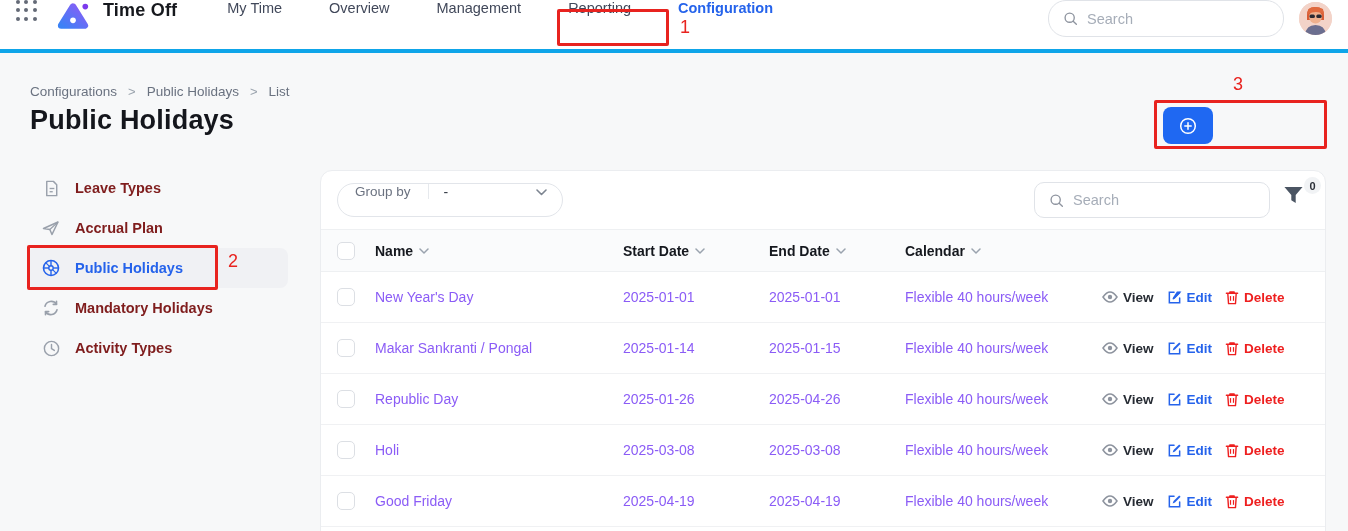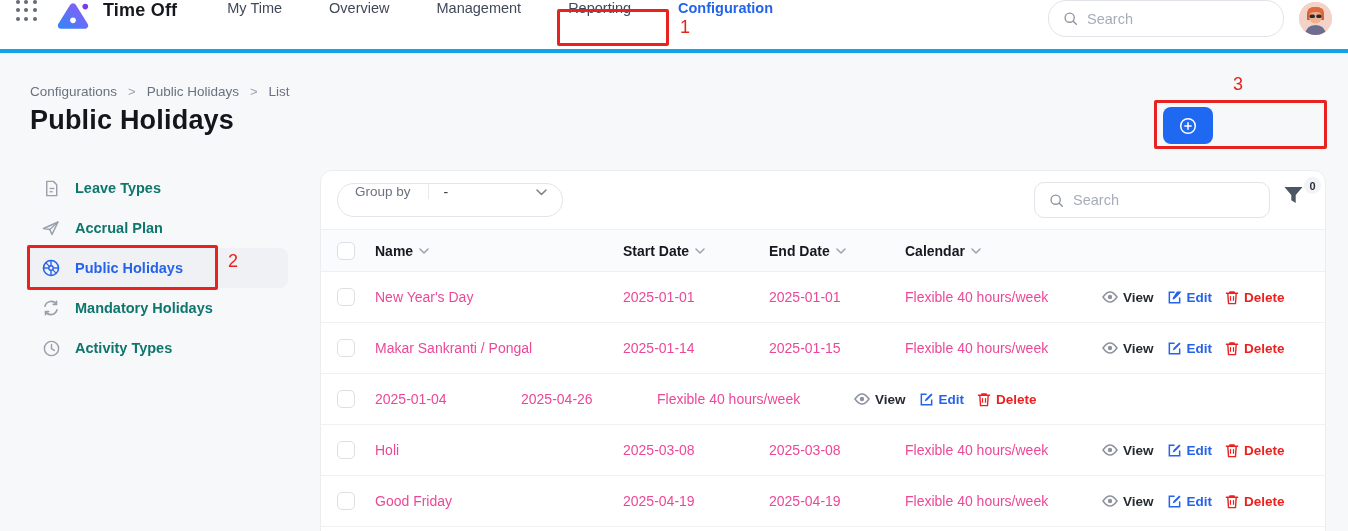--- a/index.html
+++ b/index.html
@@ -32,21 +32,21 @@
   .crumb-sep { color:#9aa3ad; font-size:13px; }
   .page-title { position:absolute; left:30px; top:105px; font-size:27px; font-weight:800; color:#14161c; letter-spacing:.2px; }
 
   .new-btn { position:absolute; left:1163px; top:107px; height:37px; display:flex; align-items:center; gap:8px;
              background:#1f68f2; color:#fff; border:none; border-radius:8px; padding:0 16px;
              font-size:14px; font-weight:700; font-family:"Liberation Sans",sans-serif; cursor:pointer; }
 
   
   .sidebar { position:absolute; left:28px; top:168px; width:260px; }
   .side-item { height:40px; display:flex; align-items:center; gap:14px; padding:0 13px;
-               font-size:14.5px; font-weight:600; color:#0f766e; border-radius:8px; cursor:pointer; }
+               font-size:14.5px; font-weight:600; color:#7f1d1d; border-radius:8px; cursor:pointer; }
   .side-item .s-icon { width:20px; height:20px; display:flex; align-items:center; justify-content:center; color:#99a0ab; }
   .side-item.active { background:#f0f1f4; color:#2563eb; }
   .side-item.active .s-icon { color:#2563eb; }
 
   
   .card { position:absolute; left:320px; top:170px; width:1006px; height:380px; background:#ffffff;
           border:1px solid #ebedf0; border-radius:12px 12px 0 0; }
   .toolbar { position:relative; height:58px; }
   .groupby { position:absolute; left:16px; top:12px; height:34px; display:flex; align-items:flex-start;
              border:1px solid #e2e5ea; border-radius:17px; overflow:hidden; background:#fff; cursor:pointer; }
@@ -63,21 +63,21 @@
   .thead { display:flex; align-items:center; height:43px; background:#fafbfc;
            border-top:1px solid #eef0f2; border-bottom:1px solid #eef0f2; padding-left:16px; }
   .trow  { display:flex; align-items:center; height:51px; border-bottom:1px solid #f0f1f3; padding-left:16px; background:#fff; }
   .col-check { width:38px; flex:none; }
   .col-name  { width:248px; flex:none; }
   .col-start { width:146px; flex:none; }
   .col-end   { width:136px; flex:none; }
   .col-cal   { width:197px; flex:none; }
   .col-actions { flex:1; display:flex; align-items:center; justify-content:flex-start; gap:13px; padding-right:18px; }
   .th { font-size:14px; font-weight:700; color:#15181e; display:flex; align-items:center; gap:6px; cursor:pointer; }
-  .td { font-size:14px; font-weight:500; color:#ec4899; }
+  .td { font-size:14px; font-weight:500; color:#8b5cf6; }
   .checkbox { width:18px; height:18px; border:1.5px solid #dcdfe4; border-radius:5px; background:#fff; cursor:pointer; }
   .sort-chev { color:#9aa3ae; display:inline-flex; }
   .action { display:flex; align-items:center; gap:5px; font-size:13.5px; font-weight:600; cursor:pointer; white-space:nowrap; }
   .action.view { color:#262b33; }
   .action.edit { color:#2563eb; }
   .action.delete { color:#ee1f1f; }
 
   
   .ann-box { position:absolute; border:3px solid #e8231f; border-radius:2px; z-index:50; pointer-events:none; }
   .ann-num { position:absolute; color:#e8231f; font-size:18px; font-weight:500; z-index:50; pointer-events:none; }
@@ -351,21 +351,22 @@
             </svg>
             <span>Delete</span>
           </span>
       </div>
     </div>
 
     <div class="trow">
       <div class="col-check">
           <div class="checkbox"></div>
         </div>
-      <div class="col-start td">2025-01-04</div>
+      <div class="col-name td">Republic Day</div>
+      <div class="col-start td">2025-01-26</div>
       <div class="col-end td">2025-04-26</div>
       <div class="col-cal td">Flexible 40 hours/week</div>
       <div class="col-actions">
         <span class="action view">
             <svg width="16" height="12" viewBox="0 0 16 12">
               <path d="M1 6 Q4.5 1 8 1 Q11.5 1 15 6 Q11.5 11 8 11 Q4.5 11 1 6 Z" fill="none" stroke="#8d939e" stroke-width="1.5"></path>
               <circle cx="8" cy="6" r="2.2" fill="#8d939e"></circle>
             </svg>
             <span>View</span>
           </span>

